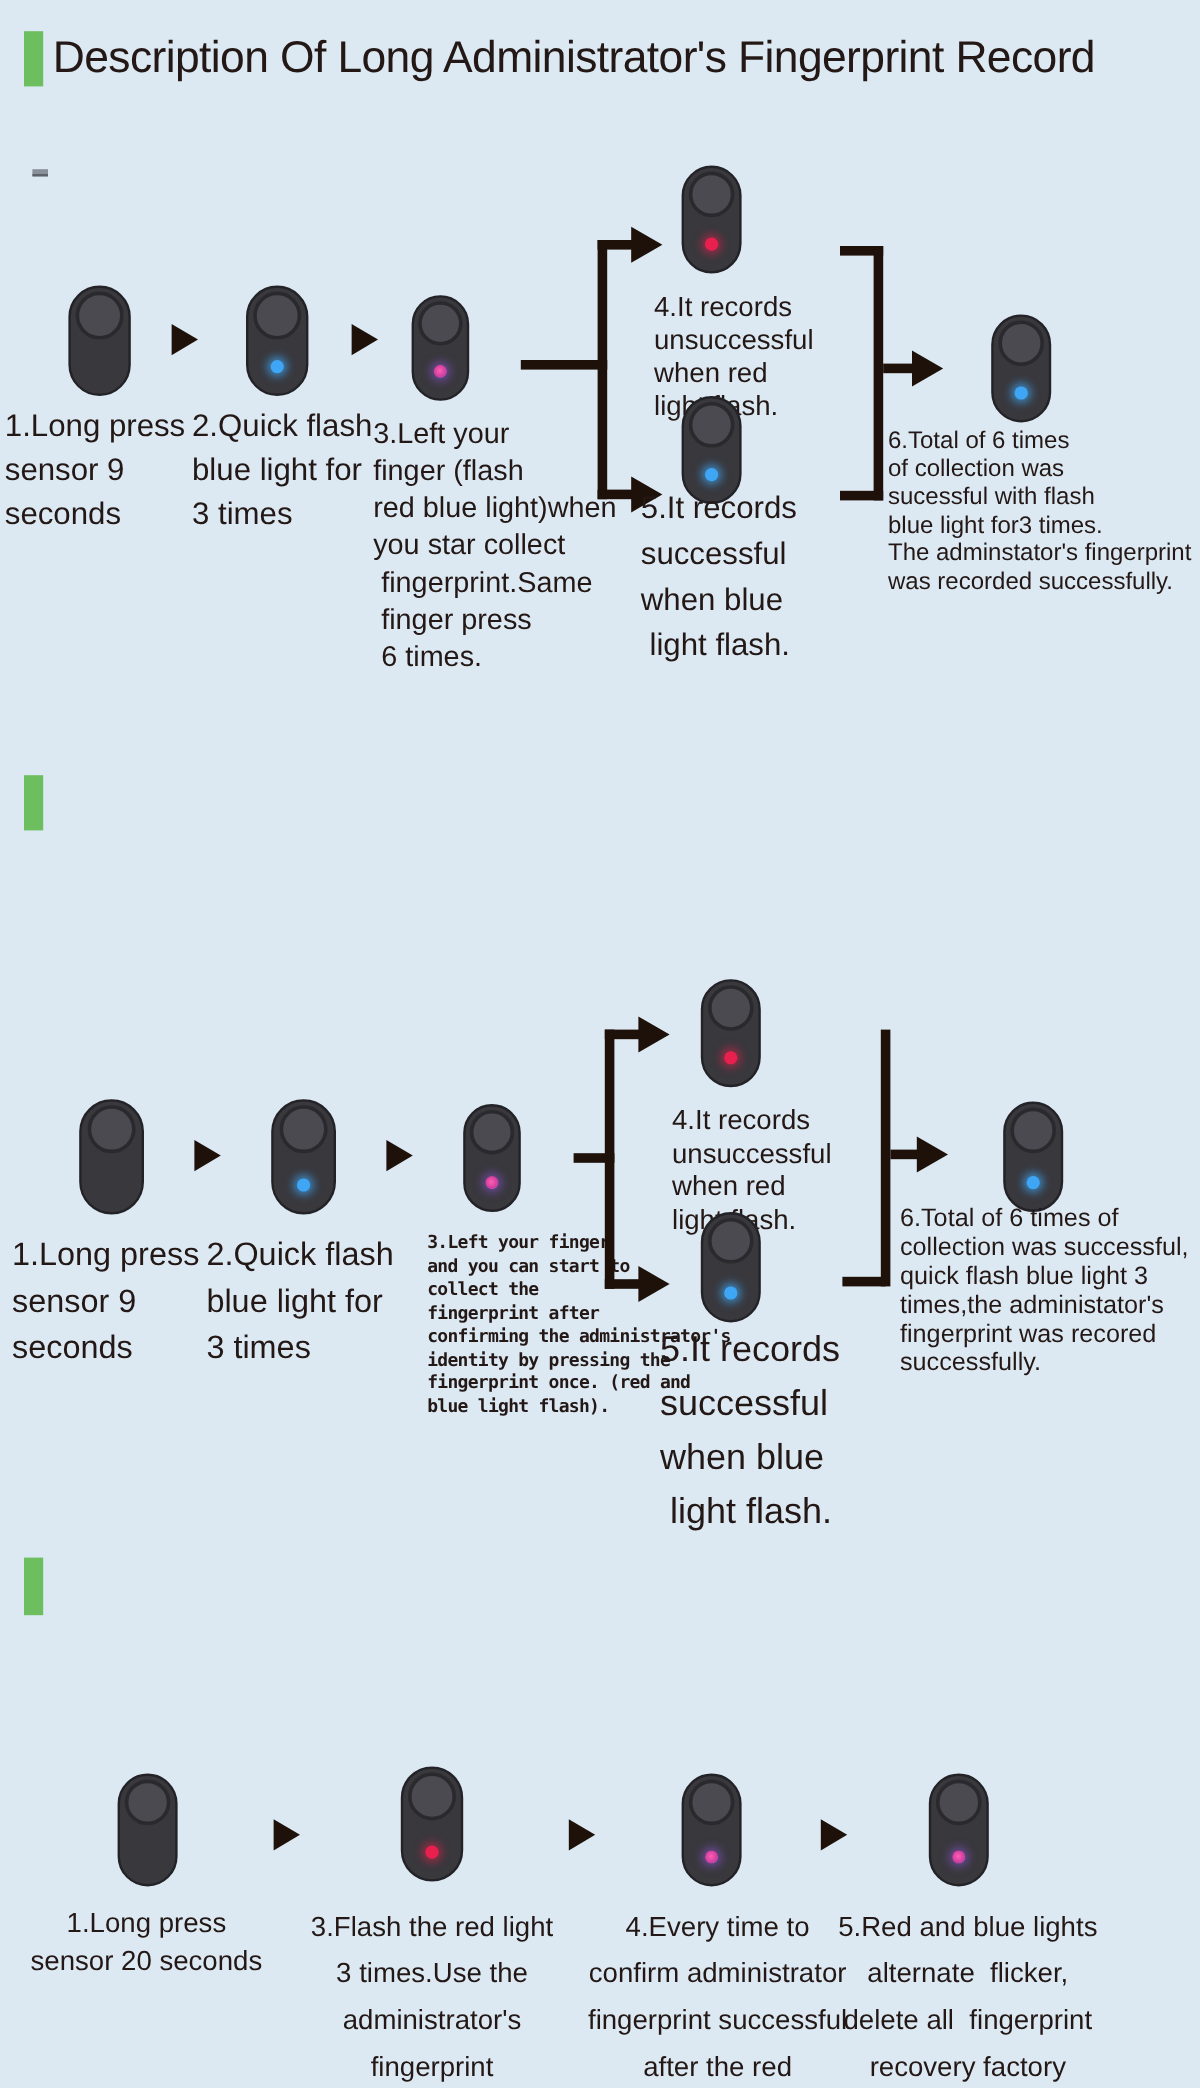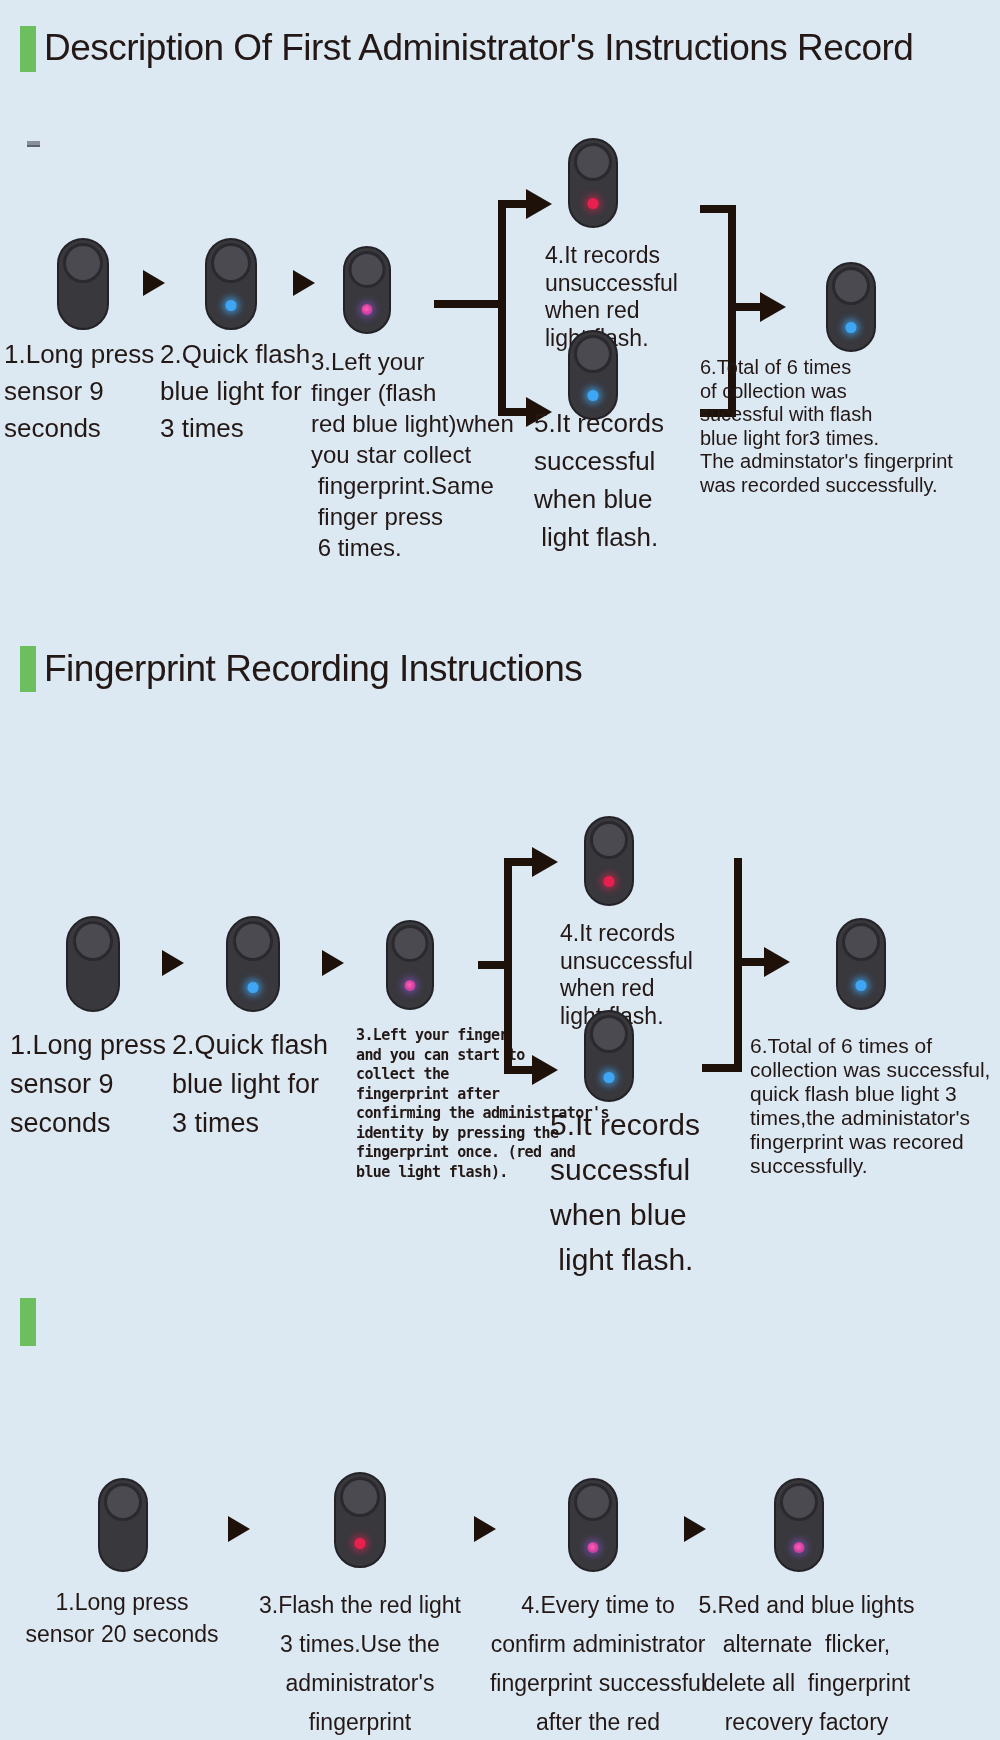--- a/index.html
+++ b/index.html
@@ -21,35 +21,35 @@
   .tri{position:absolute;width:0;height:0;border-left:22px solid #1e1109;border-top:13px solid transparent;border-bottom:13px solid transparent;}
   .tri.big{border-left-width:26px;border-top-width:15px;border-bottom-width:15px;}
   .hl,.vl{position:absolute;background:#1e1109;}
   .hl{height:8px;}
   .vl{width:8px;}
   .step{position:absolute;white-space:pre-wrap;}
   .fs1{font-size:26px;line-height:37px;}
   .fs2{font-size:24px;line-height:31px;}
   .fs3{font-size:23px;line-height:27.5px;}
   .fs4{font-size:26px;line-height:38px;}
-  .fs5{font-size:20px;line-height:23.5px;}
+  .fs5{font-size:20px;line-height:23.5px;margin-left:40px;}
   .fs6{font-size:27px;line-height:39px;}
   .fs7{font-size:15px;line-height:19.5px;font-family:"DejaVu Sans Mono", monospace;font-weight:bold;letter-spacing:-0.6px;}
   .fs8{font-size:30px;line-height:45px;}
   .fs9{font-size:21px;line-height:24px;}
   .fs10{font-size:23px;line-height:32px;text-align:center;}
   .fs11{font-size:23px;line-height:39px;text-align:center;}
 </style>
 </head>
 <body>
 
 <div class="canvas">
 
   <div class="bar" style="left:20px;top:26px;height:46px"></div>
-  <div class="title" style="left:44px;top:27px">Description Of First Administrator's Instructions Record</div>
+  <div class="title" style="left:44px;top:27px">Description Of Long Administrator's Fingerprint Record</div>
   <div class="dash"></div>
 
   <div class="device" style="left:57px;top:238px">
     <div class="circle"></div>
   </div>
   <div class="step fs1" style="left:4px;top:336px">1.Long press
 sensor 9
 seconds</div>
 
   <div class="tri" style="left:143px;top:270px"></div>
@@ -112,21 +112,20 @@
     <i class="led led-blue"></i>
   </div>
   <div class="step fs5" style="left:700px;top:356px">6.Total of 6 times
 of collection was
 sucessful with flash
 blue light for3 times.
 The adminstator's fingerprint
 was recorded successfully.</div>
 
   <div class="bar" style="left:20px;top:646px;height:46px"></div>
-  <div class="title" style="left:44px;top:648px">Fingerprint Recording Instructions</div>
 
   <div class="device" style="left:66px;top:916px;width:54px;height:96px">
     <div class="circle"></div>
   </div>
   <div class="step fs6" style="left:10px;top:1026px">1.Long press
 sensor 9
 seconds</div>
 
   <div class="tri" style="left:162px;top:950px"></div>
 
@@ -180,21 +179,21 @@
 
   <div class="vl" style="left:734px;top:858px;height:214px"></div>
   <div class="hl" style="left:702px;top:1064px;width:36px"></div>
   <div class="hl" style="left:742px;top:958px;width:24px"></div>
   <div class="tri big" style="left:764px;top:947px"></div>
 
   <div class="device" style="left:836px;top:918px;width:50px;height:92px">
     <div class="circle" style="width:38px;height:38px"></div>
     <i class="led led-blue"></i>
   </div>
-  <div class="step fs9" style="left:750px;top:1034px">6.Total of 6 times of
+  <div class="step fs9" style="left:750px;top:1004px">6.Total of 6 times of
 collection was successful,
 quick flash blue light 3
 times,the administator's
 fingerprint was recored
 successfully.</div>
 
   <div class="bar" style="left:20px;top:1298px;height:48px"></div>
 
   <div class="device" style="left:98px;top:1478px;width:50px;height:94px">
     <div class="circle" style="width:38px;height:38px"></div>

